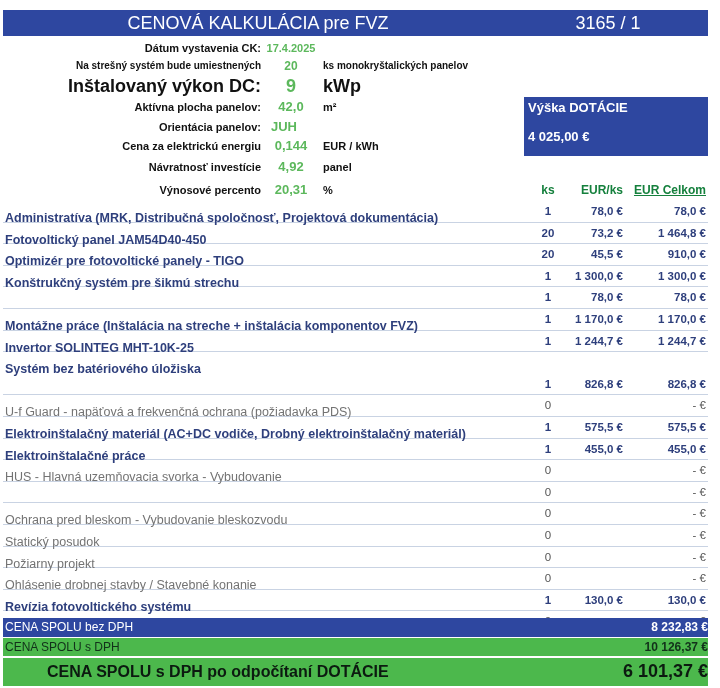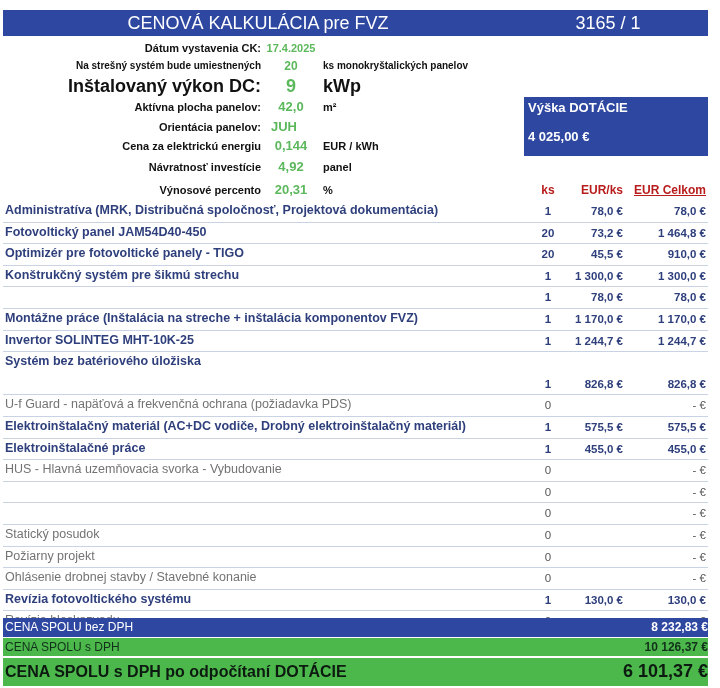--- a/index.html
+++ b/index.html
@@ -11,39 +11,39 @@
   .info-row { position:absolute; left:0; height:20px; line-height:20px; }
   .info-row .lbl { position:absolute; right:0; width:255px; text-align:right; font-size:11px; font-weight:bold; color:#111; white-space:nowrap; }
   .info-row .val { position:absolute; left:266px; width:44px; text-align:center; font-size:13px; font-weight:bold; color:#5cb85c; }
   .info-row .unit { position:absolute; left:320px; font-size:11px; font-weight:bold; color:#111; white-space:nowrap; }
   .big .lbl { font-size:18px; }
   .big .val { font-size:18px; }
   .big .unit { font-size:18px; }
   .dot-box { position:absolute; left:521px; top:97px; width:184px; height:59px; background:#2e47a0; color:#fff; font-weight:bold; }
   .dot-box .l1 { position:absolute; left:4px; top:3px; font-size:13px; }
   .dot-box .l2 { position:absolute; left:4px; top:32px; font-size:13px; }
-  .col-head { position:absolute; top:183px; font-size:12px; font-weight:bold; color:#b91c1c; }
+  .col-head { position:absolute; top:183px; font-size:12px; font-weight:bold; color:#15803d; }
   .rows { position:absolute; left:0; top:201px; width:705px; }
   .row { position:relative; height:20.6px; border-bottom:1.5px solid #c9d3e3; color:#2e3f7c; font-size:12.5px; }
-  .row .name { position:absolute; left:2px; top:2px; white-space:nowrap; }
+  .row .name { position:absolute; left:2px; top:10px; white-space:nowrap; }
   .row .qty { position:absolute; left:525px; width:40px; text-align:center; top:4px; font-size:11.5px; }
   .row .unitp { position:absolute; left:565px; width:55px; text-align:right; top:4px; font-size:11.5px; }
   .row .total { position:absolute; left:625px; width:78px; text-align:right; top:4px; font-size:11.5px; }
   .row.bold { font-weight:bold; }
   .row.normal .name { color:#737373; font-weight:normal; }
   .row.normal .qty, .row.normal .total { font-weight:normal; color:#555; }
   .sum { position:absolute; left:0; width:705px; }
   .sum .sl { position:absolute; left:2px; white-space:nowrap; }
   .sum .sv { position:absolute; right:0; font-weight:bold; white-space:nowrap; }
   .sum1 { top:618px; height:19px; background:#2e47a0; color:#fff; font-size:12px; }
   .sum1 .sl, .sum1 .sv { top:2px; }
   .sum2 { top:638px; height:18px; background:#4cb84c; color:#12311a; font-size:12px; }
   .sum2 .sl, .sum2 .sv { top:2px; }
   .sum3 { top:658px; height:28px; background:#4cb84c; color:#0c1a10; font-size:16px; font-weight:bold; }
-  .sum3 .sl { top:5px; } .sum3 .sv { top:3px; font-size:18px; }
+  .sum3 .sl { top:5px;margin-left:42px; } .sum3 .sv { top:3px; font-size:18px; }
 </style>
 </head>
 <body>
 
 <div class="sheet">
   <div class="title-bar">
     <span class="t">CENOVÁ KALKULÁCIA pre FVZ</span>
     <span class="n">3165 / 1</span>
   </div>
 
@@ -168,20 +168,21 @@
         <span class="qty">0</span>
         <span class="unitp"></span>
         <span class="total">-   €</span>
       </div>
     <div class="row normal">
         <span class="qty">0</span>
         <span class="unitp"></span>
         <span class="total">-   €</span>
       </div>
     <div class="row normal">
+        <span class="name">Ochrana pred bleskom - Vybudovanie bleskozvodu</span>
         <span class="qty">0</span>
         <span class="unitp"></span>
         <span class="total">-   €</span>
       </div>
     <div class="row normal">
         <span class="name">Statický posudok</span>
         <span class="qty">0</span>
         <span class="unitp"></span>
         <span class="total">-   €</span>
       </div>

